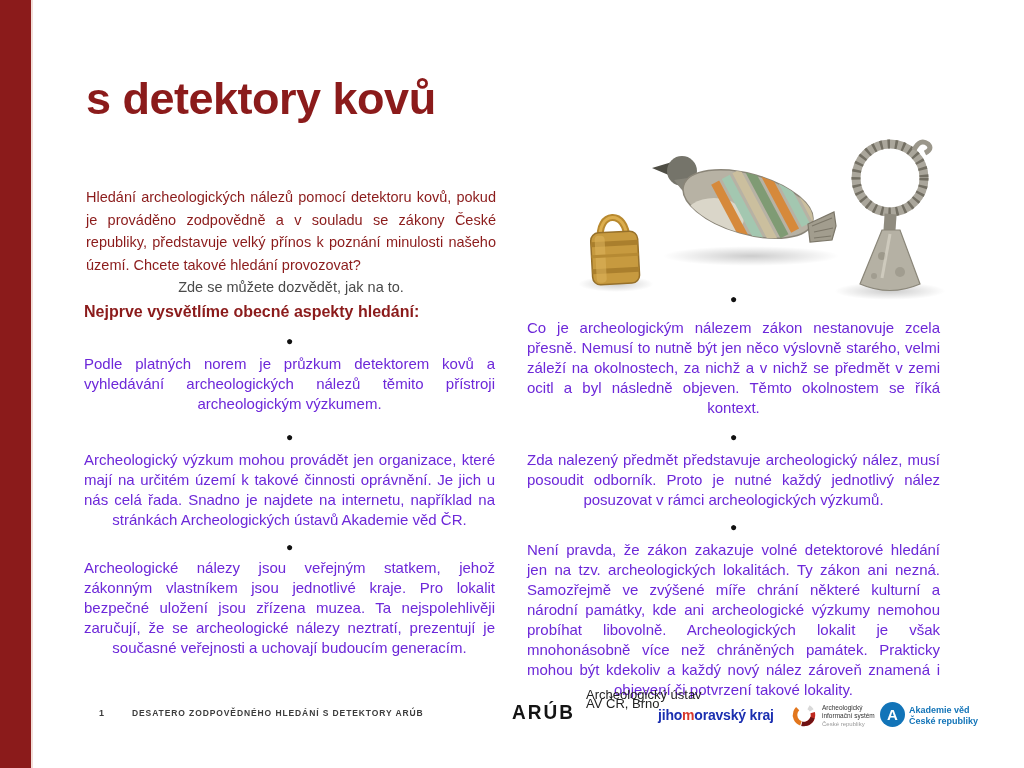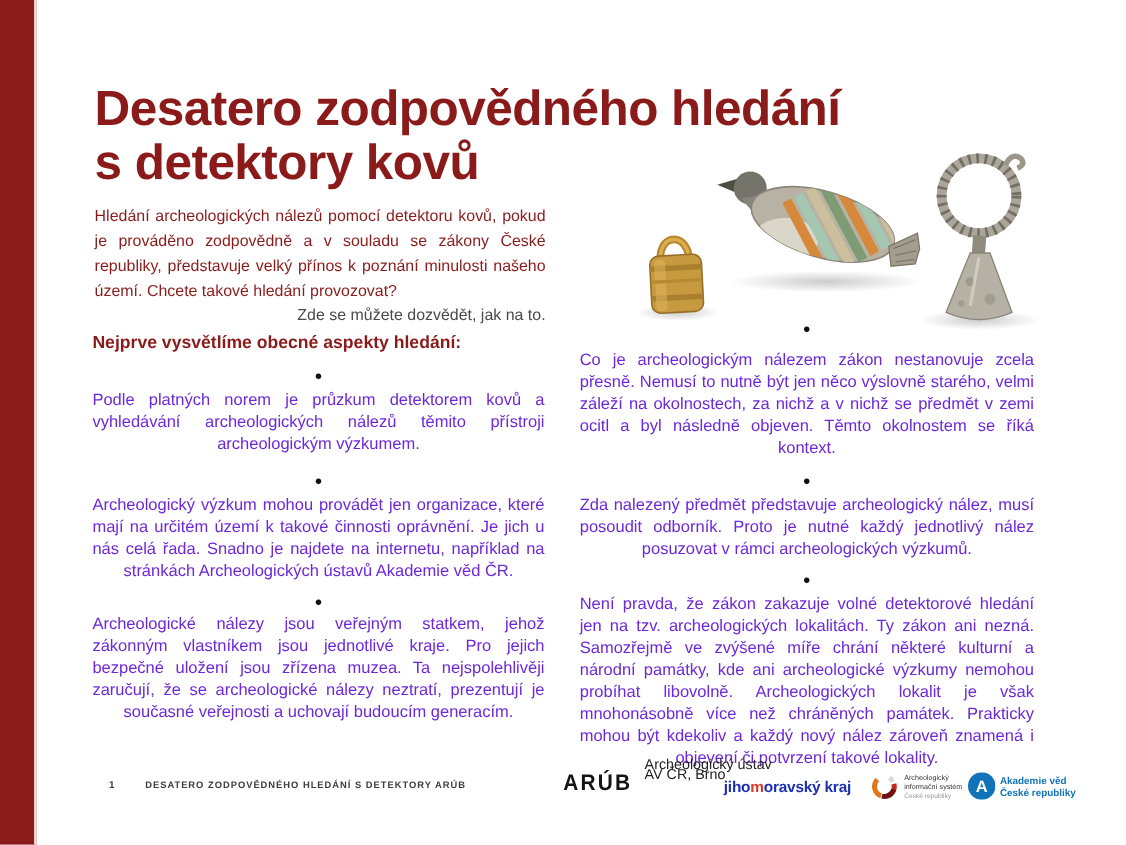--- a/index.html
+++ b/index.html
@@ -9,21 +9,21 @@
 
   .left-band { position:absolute; left:0; top:0; width:33px; height:768px;
                background:#8b1b1b; border-right:2px solid #f2ded8; }
 
   .title { position:absolute; left:86px; top:74px; width:830px;
            color:#8b1b1b; font-weight:700; font-size:45px; line-height:49px; letter-spacing:-0.5px; }
 
   .intro { position:absolute; left:86px; top:186px; width:410px;
            font-size:14.5px; line-height:22.5px; font-weight:400; }
   .intro-red  { color:#8b1b1b; text-align:justify; }
-  .intro-gray { color:#4a4a4a; text-align:right; }
+  .intro-gray { color:#4a4a4a; text-align:center; }
 
   .artifact { position:absolute; }
   .shadow { position:absolute; background:radial-gradient(ellipse at center, rgba(0,0,0,0.20) 0%, rgba(0,0,0,0.0) 70%); }
 
   .col { position:absolute; }
   .col-left  { left:84px;  top:300px; width:411px; }
   .col-right { left:527px; top:292px; width:413px; }
   .col-heading { color:#8b1b1b; font-weight:700; font-size:16px; line-height:24px; white-space:nowrap; }
   .bullet { text-align:center; font-size:12px; line-height:14px; color:#111111; }
   .b-mt10 { margin-top:10px; } .b-mt12 { margin-top:12px; } .b-mt16 { margin-top:16px; }
@@ -48,21 +48,20 @@
                 font-weight:700; color:#1274b8; }
 </style>
 </head>
 <body>
 
 <div id="page">
 
   <div class="left-band"></div>
 
   <div class="title">
-    <div>Desatero zodpovědného hledání</div>
     <div>s detektory kovů</div>
   </div>
 
   <div class="intro">
     <div class="intro-red">Hledání archeologických nálezů pomocí detektoru kovů, pokud je prováděno zodpovědně a v souladu se zákony České republiky, představuje velký přínos k poznání minulosti našeho území. Chcete takové hledání provozovat?</div>
     <div class="intro-gray">Zde se můžete dozvědět, jak na to.</div>
   </div>
 
   <div class="shadow" style="left:578px;top:276px;width:76px;height:16px;"></div>
   <div class="shadow" style="left:662px;top:246px;width:178px;height:20px;"></div>
@@ -118,21 +117,21 @@
     <path d="M52,108 L44,152" stroke="#d9d5c8" stroke-width="3" opacity="0.7"></path>
   </svg>
 
   <div class="col col-left">
     <div class="col-heading">Nejprve vysvětlíme obecné aspekty hledání:</div>
     <div class="bullet b-mt10">●</div>
     <div class="para">Podle platných norem je průzkum detektorem kovů a vyhledávání archeologických nálezů těmito přístroji archeologickým výzkumem.</div>
     <div class="bullet b-mt16">●</div>
     <div class="para">Archeologický výzkum mohou provádět jen organizace, které mají na určitém území k takové činnosti oprávnění. Je jich u nás celá řada. Snadno je najdete na internetu, například na stránkách Archeologických ústavů Akademie věd ČR.</div>
     <div class="bullet b-mt10">●</div>
-    <div class="para p-mt4">Archeologické nálezy jsou veřejným statkem, jehož zákonným vlastníkem jsou jednotlivé kraje. Pro jejich bezpečné uložení jsou zřízena muzea. Ta nejspolehlivěji zaručují, že se archeologické nálezy neztratí, prezentují je současné veřejnosti a uchovají budoucím generacím.</div>
+    <div class="para p-mt4">Archeologické nálezy jsou veřejným statkem, jehož zákonným vlastníkem jsou jednotlivé kraje. Pro lokalit bezpečné uložení jsou zřízena muzea. Ta nejspolehlivěji zaručují, že se archeologické nálezy neztratí, prezentují je současné veřejnosti a uchovají budoucím generacím.</div>
   </div>
 
   <div class="col col-right">
     <div class="bullet">●</div>
     <div class="para p-mt12">Co je archeologickým nálezem zákon nestanovuje zcela přesně. Nemusí to nutně být jen něco výslovně starého, velmi záleží na okolnostech, za nichž a v nichž se předmět v zemi ocitl a byl následně objeven. Těmto okolnostem se říká kontext.</div>
     <div class="bullet b-mt12">●</div>
     <div class="para">Zda nalezený předmět představuje archeologický nález, musí posoudit odborník. Proto je nutné každý jednotlivý nález posuzovat v rámci archeologických výzkumů.</div>
     <div class="bullet b-mt10">●</div>
     <div class="para">Není pravda, že zákon zakazuje volné detektorové hledání jen na tzv. archeologických lokalitách. Ty zákon ani nezná. Samozřejmě ve zvýšené míře chrání některé kulturní a národní památky, kde ani archeologické výzkumy nemohou probíhat libovolně. Archeologických lokalit je však mnohonásobně více než chráněných památek. Prakticky mohou být kdekoliv a každý nový nález zároveň znamená i objevení či potvrzení takové lokality.</div>
   </div>

